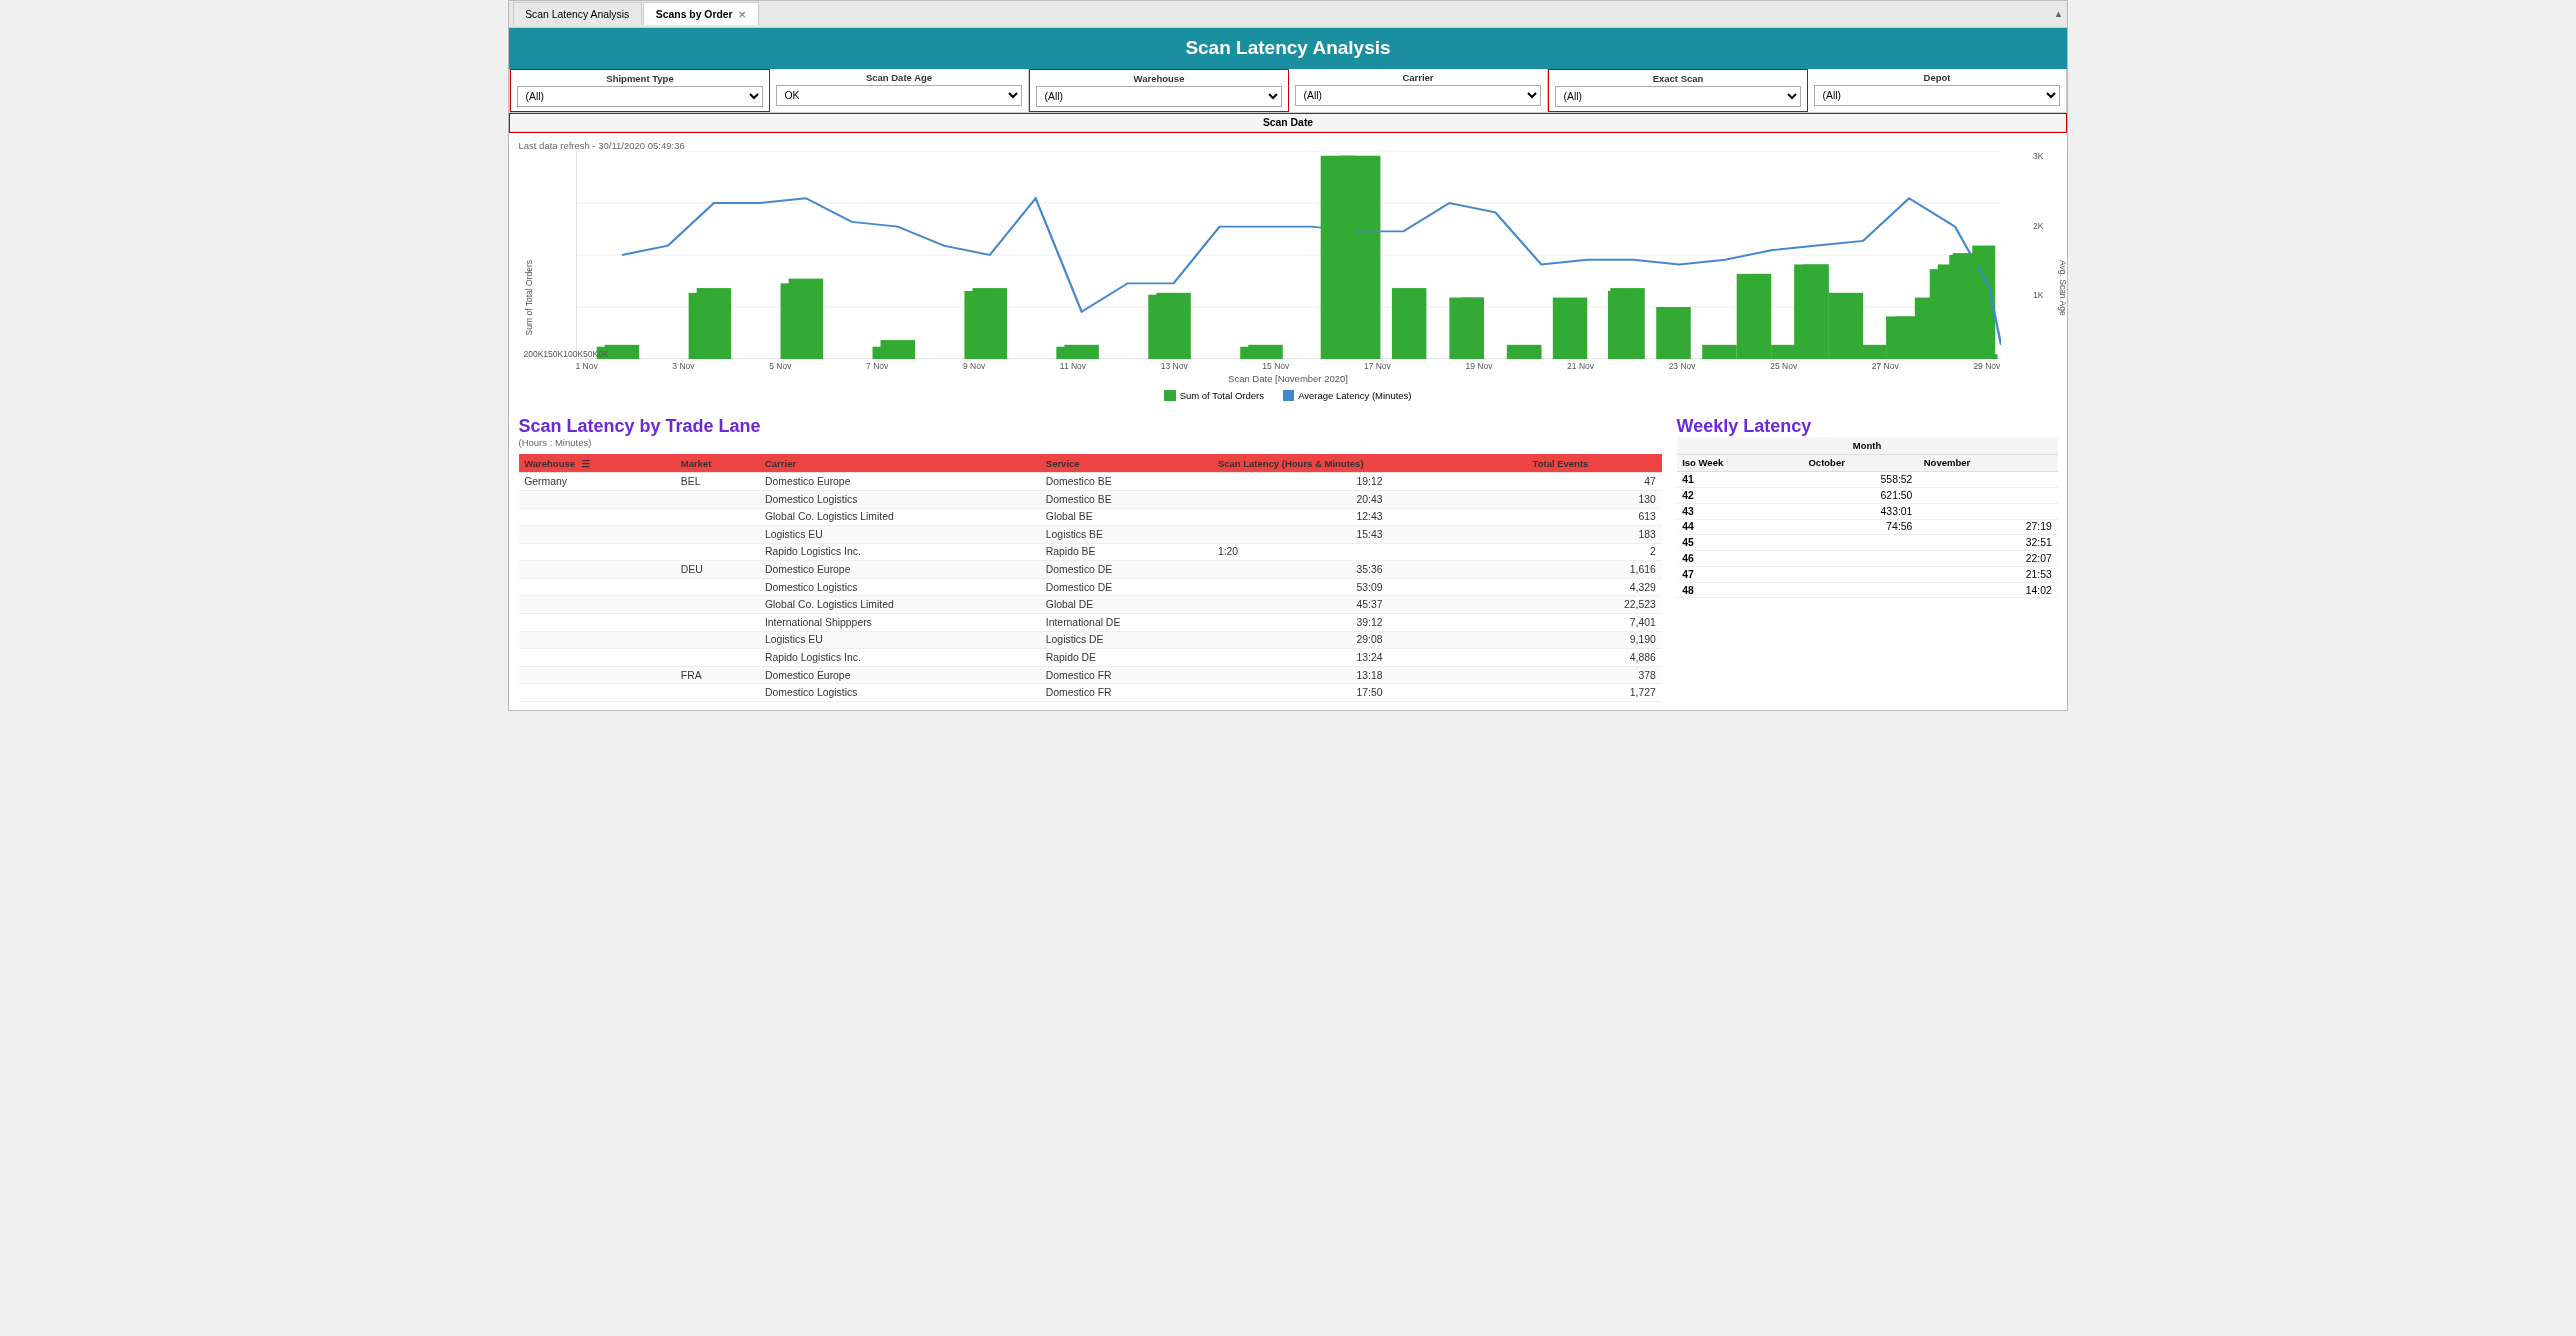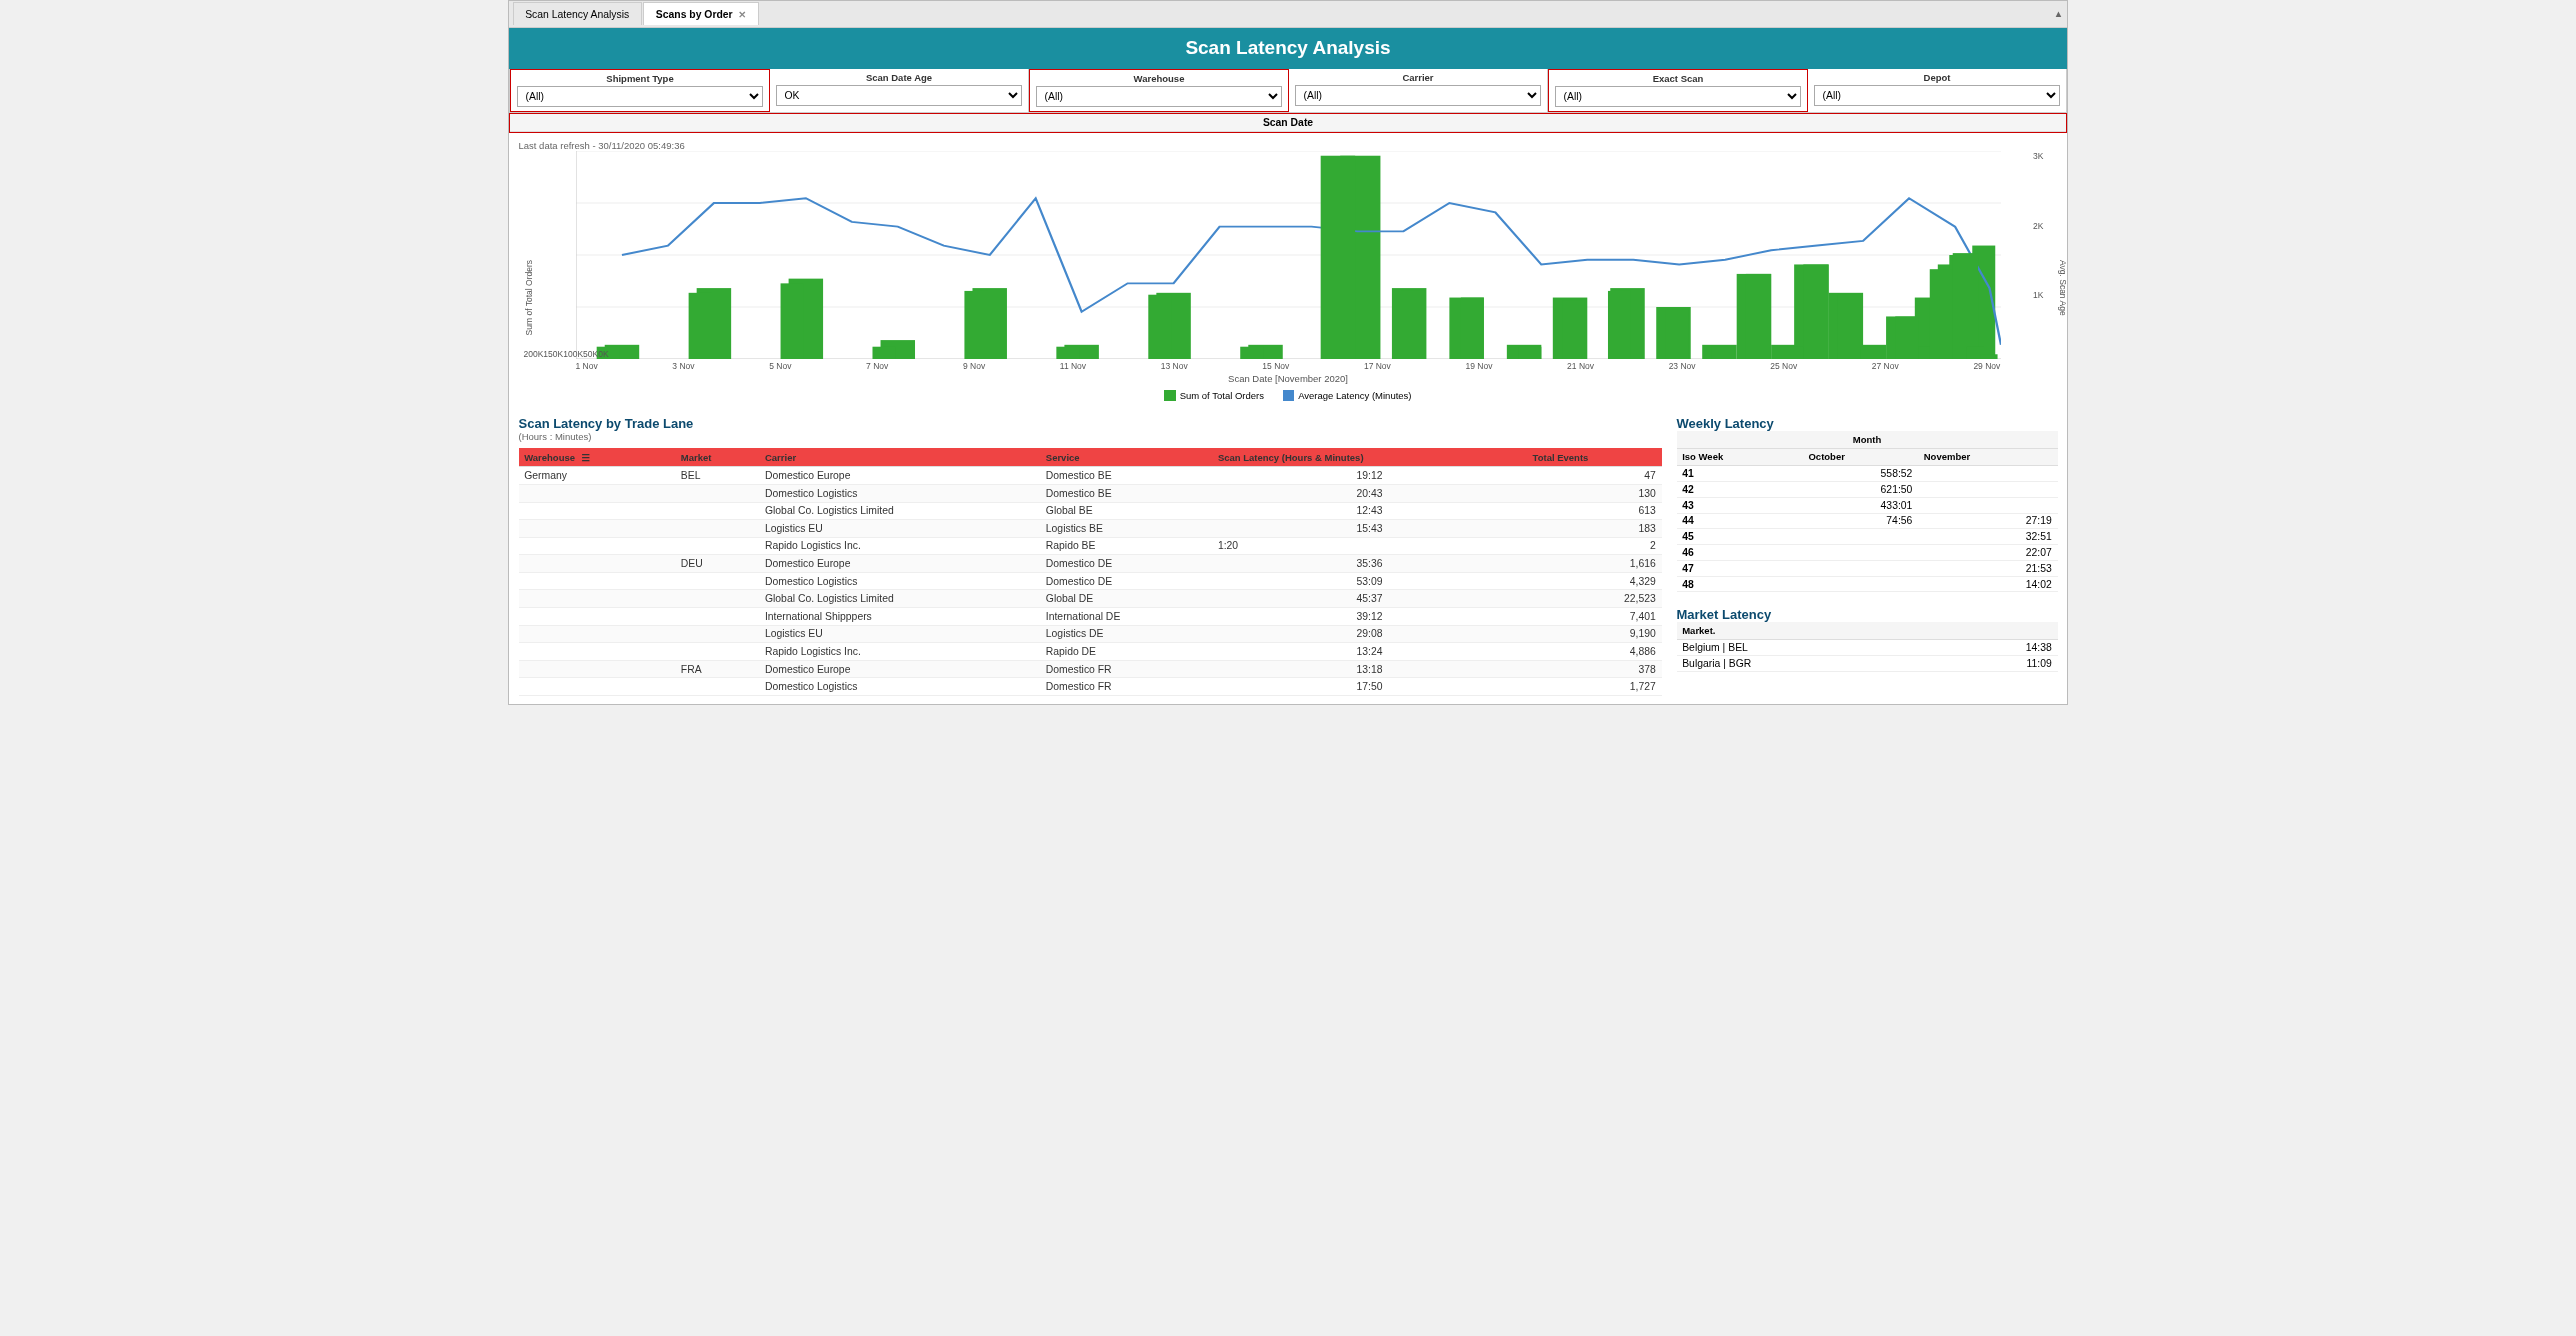--- a/index.html
+++ b/index.html
@@ -138,23 +138,23 @@
       gap: 15px;
     }
     .trade-lane-section {
       flex: 3;
     }
     .right-panels {
       flex: 1;
       min-width: 208px;
     }
     .section-title {
-      font-size: 13px;
+      font-size: 18px;
       font-weight: bold;
-      color: #0c4a6e;
+      color: #6d28d9;
     }
     .section-subtitle {
       font-size: 9.5px;
       color: #666;
       margin-bottom: 5.7px;
     }
 
     
     .data-table {
       width: 100%;
@@ -703,40 +703,19 @@
   </tr>
                 <tr>
     <td><strong>48</strong></td>
     <td style="text-align:right"></td>
     <td style="text-align:right">14:02</td>
   </tr>
               </tbody>
           </table>
         </div>
 
-        <div>
-          <div class="section-title">Market Latency</div>
-          <table class="market-table">
-            <thead>
-              <tr>
-                <th>Market.</th>
-                <th></th>
-              </tr>
-            </thead>
-            <tbody id="market-tbody">
-            <tr>
-    <td>Belgium | BEL</td>
-    <td style="text-align:right">14:38</td>
-  </tr>
-                <tr>
-    <td>Bulgaria | BGR</td>
-    <td style="text-align:right">11:09</td>
-  </tr>
-              </tbody>
-          </table>
-        </div>
 
       </div>
     </div>
   </div>
 
 </div>
 
 
 </body></html>

